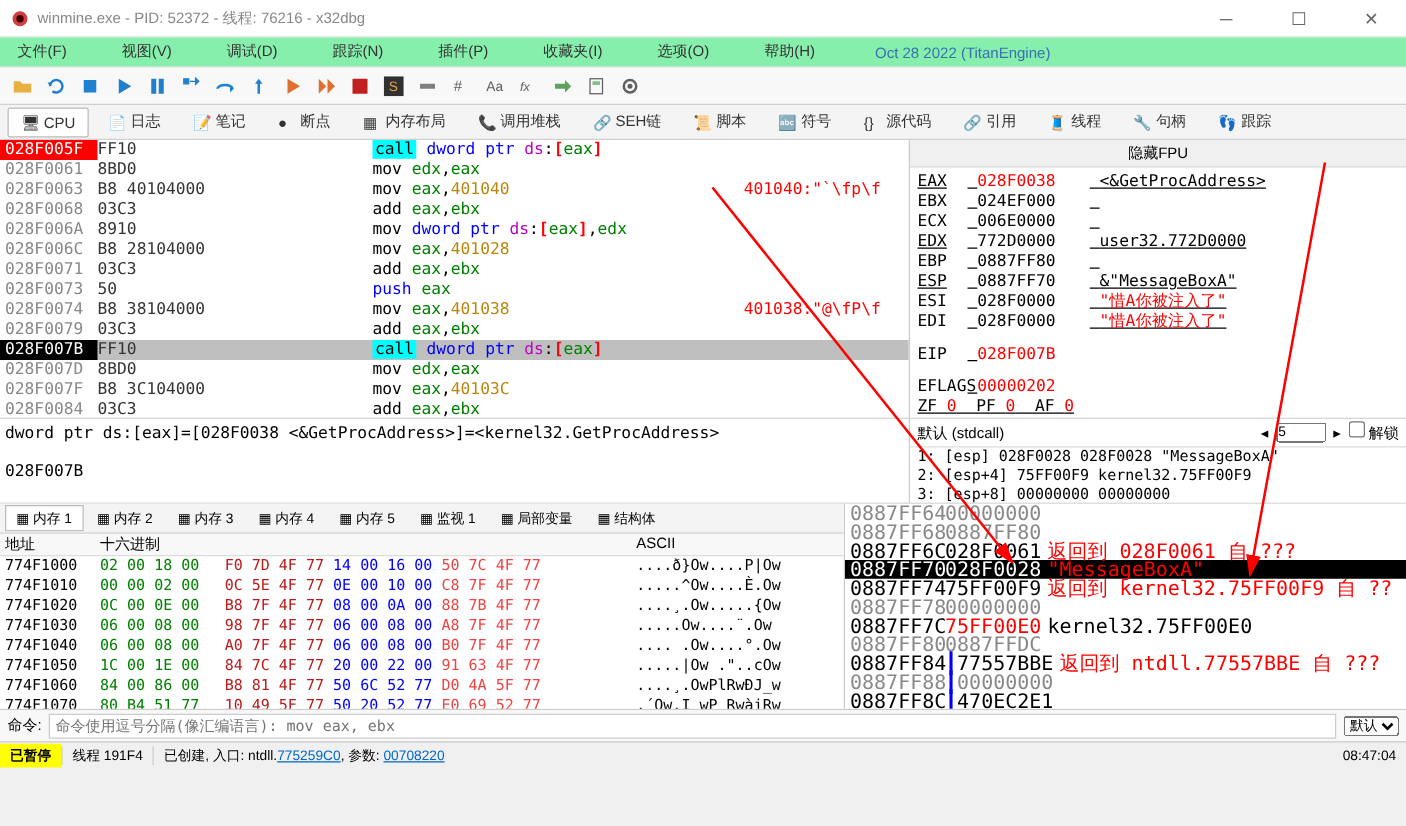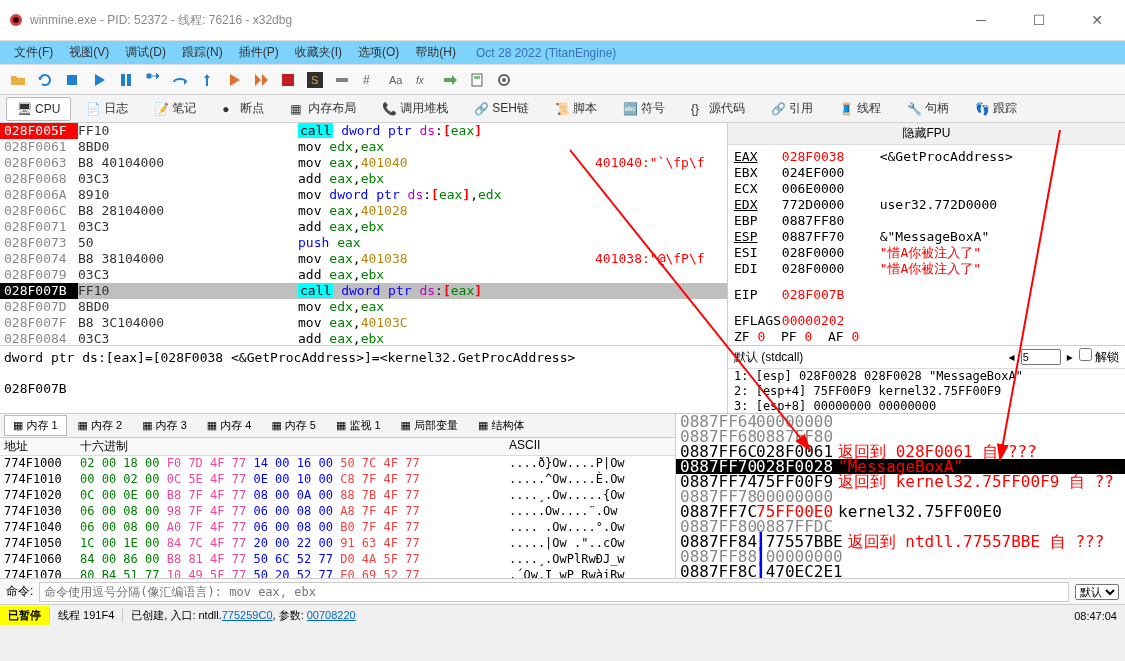--- a/index.html
+++ b/index.html
@@ -6,39 +6,40 @@
 body {
   font-family: "Segoe UI", Tahoma, sans-serif;
   font-size: 12px;
   background: #f0f0f0;
   width: 1125px;
   height: 661px;
   overflow: hidden;
   position: relative;
 }
 .titlebar {
-  height: 41px;
+  height: 30px;
   background: #fff;
   display: flex;
   align-items: center;
   padding: 0 8px;
   border-bottom: 1px solid #e0e0e0;
   color: #888;
 }
 .titlebar .icon { width: 16px; height: 16px; margin-right: 6px; }
 .titlebar .title { flex: 1; font-size: 12px; }
 .winbtns { display: flex; gap: 18px; color: #666; }
 .winbtn { width: 40px; text-align: center; cursor: pointer; font-size: 14px; }
 .menubar {
   height: 24px;
-  background: #7dd3fc;
+  background: #86efac;
   display: flex;
   align-items: center;
   padding: 0 6px;
   border-bottom: 1px solid #e0e0e0;
+  gap: 28px;
 }
 .menubar .menuitem {
   padding: 3px 8px;
   cursor: pointer;
   color: #333;
 }
 .menubar .buildinfo {
   color: #3a6fb0;
   margin-left: 12px;
 }
@@ -129,21 +130,21 @@
 }
 .reg-header {
   text-align: center;
   padding: 2px;
   border-bottom: 1px solid #ddd;
   background: #f0f0f0;
   font-family: "Segoe UI", sans-serif;
   font-size: 12px;
 }
 .reg-body { padding: 4px 6px; }
-.reg-row { height: 16px; line-height: 16px; white-space: pre; }
+.reg-row { height: 16px; line-height: 16px; white-space: pre; text-decoration: underline; }
 .reg-name { display: inline-block; width: 40px; color: #000; }
 .reg-name.changed { text-decoration: underline; }
 .reg-val { display: inline-block; width: 90px; }
 .reg-val.red { color: #ff0000; }
 .reg-desc { color: #000; }
 .reg-str { color: #ff0000; }
 
 .middle {
   display: flex;
   height: 68px;
@@ -228,21 +229,21 @@
 }
 .dump-row {
   display: flex;
   height: 16px;
   white-space: pre;
 }
 .dump-addr { width: 76px; padding-left: 4px; }
 .dump-hex { flex: 1; padding-left: 4px; }
 .dump-ascii { width: 170px; padding-left: 4px; }
 .hx-g { color: #008000; }
-.hx-r { color: #ec4899; }
+.hx-r { color: #b91c1c; margin-left: 13px; }
 .hx-b { color: #0000ff; }
 .hx-m { color: #ef4444; }
 
 .callstack {
   flex: 1;
   background: #fff;
   font-family: Consolas, monospace;
   font-size: 16px;
   overflow: hidden;
 }

